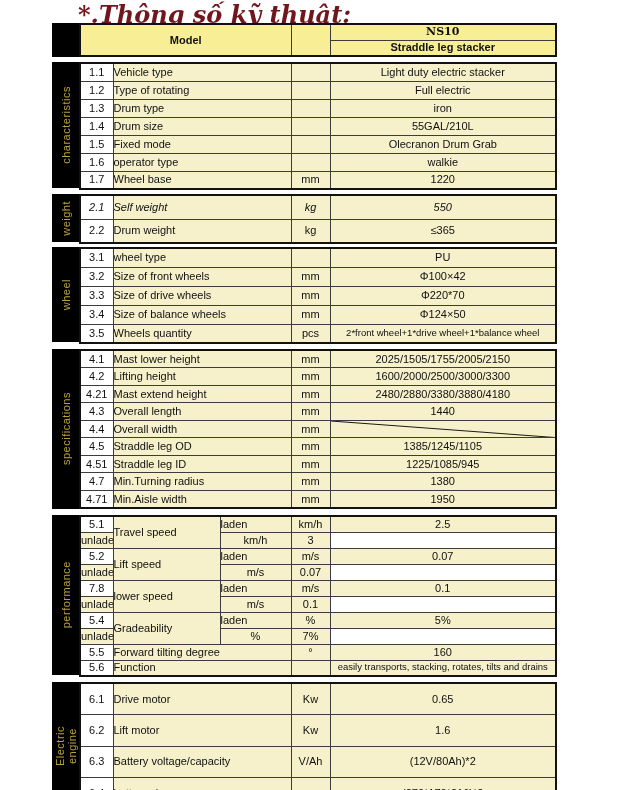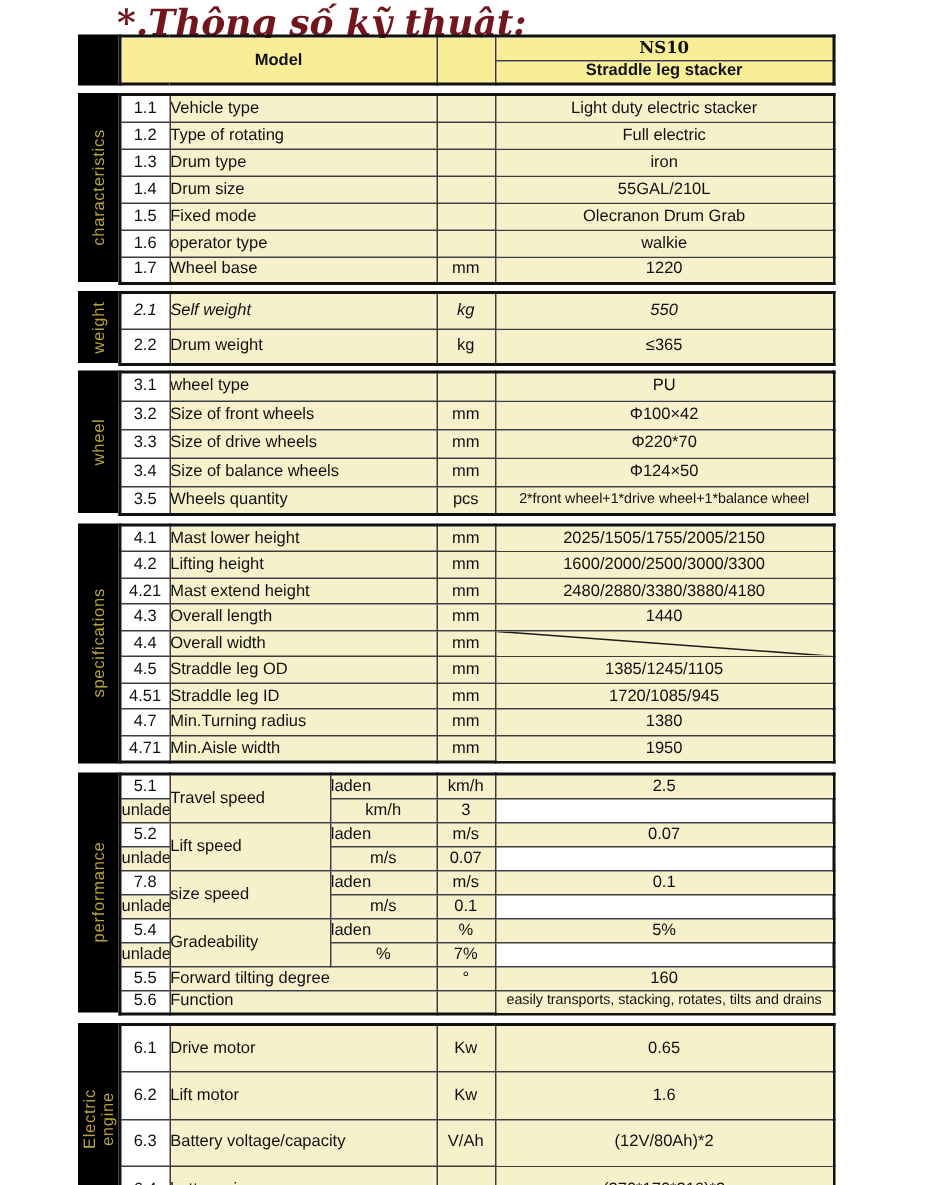--- a/index.html
+++ b/index.html
@@ -254,21 +254,21 @@
               <tr style="height: 16px;">
                 <td class="num">4.5</td>
                 <td class="label" colspan="2">Straddle leg OD</td>
                 <td class="unit">mm</td>
                 <td class="value">1385/1245/1105</td>
               </tr>
               <tr style="height: 16px;">
                 <td class="num">4.51</td>
                 <td class="label" colspan="2">Straddle leg ID</td>
                 <td class="unit">mm</td>
-                <td class="value">1720/1085/945</td>
+                <td class="value">1225/1085/945</td>
               </tr>
               <tr style="height: 16px;">
                 <td class="num">4.7</td>
                 <td class="label" colspan="2">Min.Turning radius</td>
                 <td class="unit">mm</td>
                 <td class="value">1380</td>
               </tr>
               <tr style="height: 16px;">
                 <td class="num">4.71</td>
                 <td class="label" colspan="2">Min.Aisle width</td>
@@ -310,21 +310,21 @@
                 <td class="unit">m/s</td>
                 <td class="value">0.07</td>
               </tr>
               <tr style="height: 16px;">
                 <td class="sub">unladen</td>
                 <td class="unit">m/s</td>
                 <td class="value">0.07</td>
               </tr>
               <tr style="height: 16px;">
                 <td class="num">7.8</td>
-                <td class="label" rowspan="2">size speed</td>
+                <td class="label" rowspan="2">lower speed</td>
                 <td class="sub">laden</td>
                 <td class="unit">m/s</td>
                 <td class="value">0.1</td>
               </tr>
               <tr style="height: 16px;">
                 <td class="sub">unladen</td>
                 <td class="unit">m/s</td>
                 <td class="value">0.1</td>
               </tr>
               <tr style="height: 16px;">

